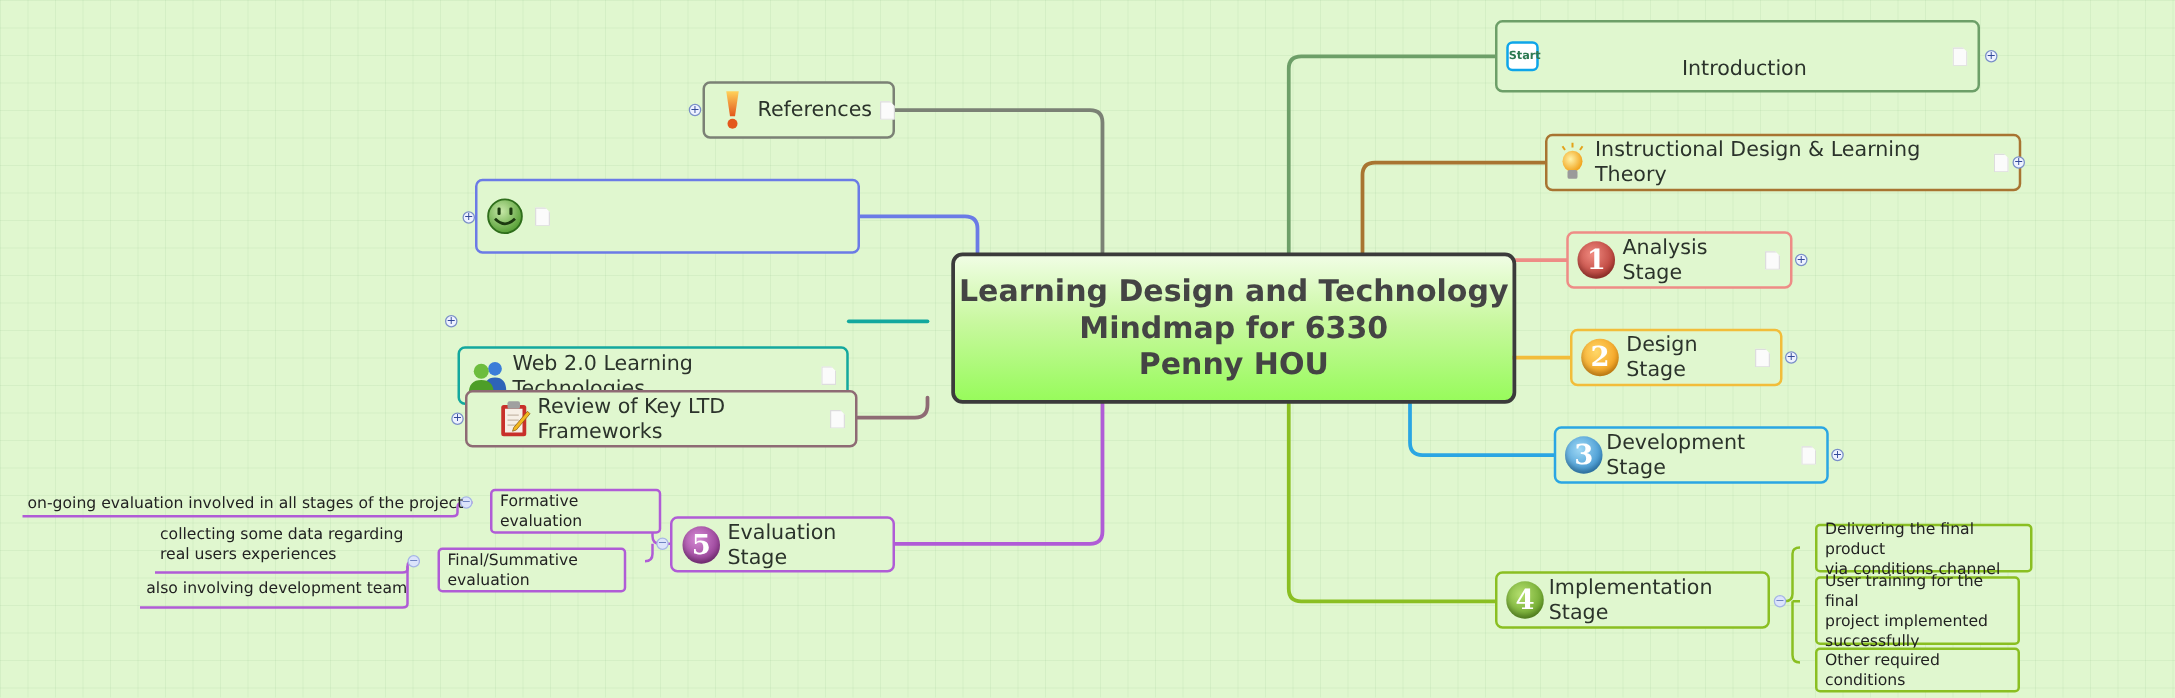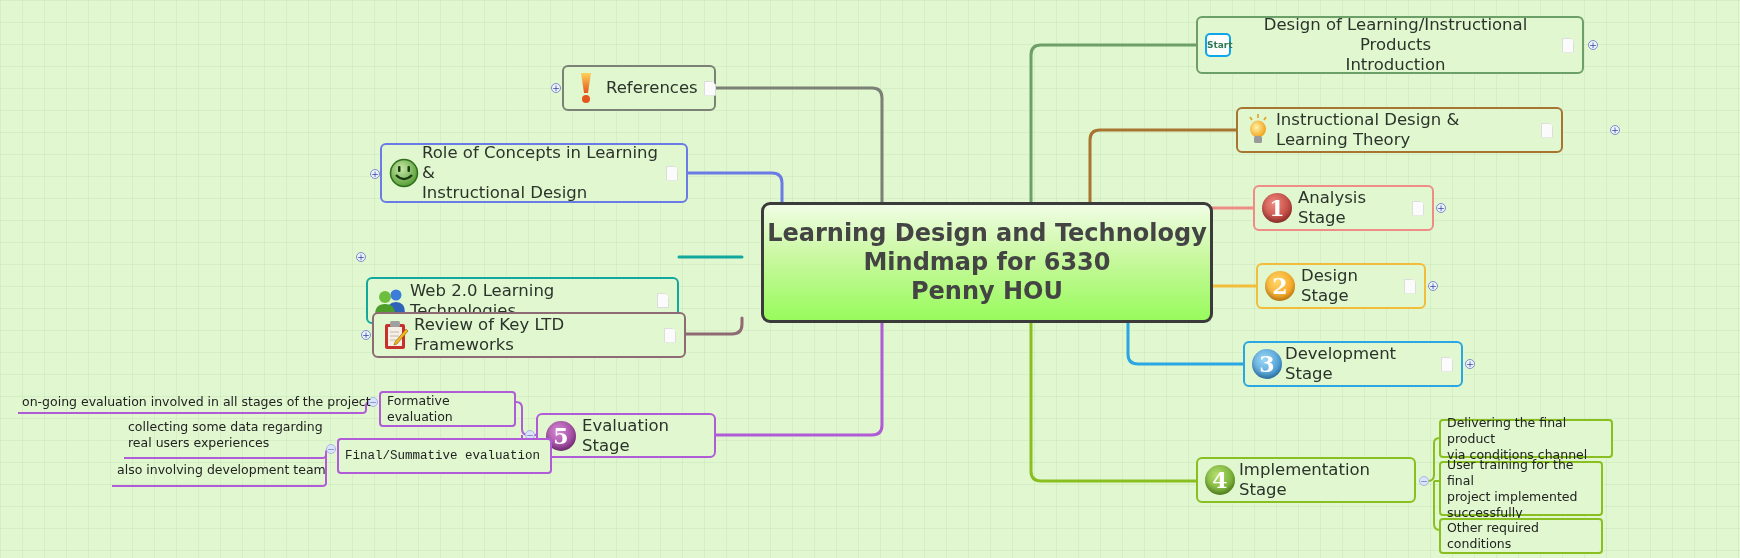--- a/index.html
+++ b/index.html
@@ -49,21 +49,21 @@
   .icon { flex:none; margin-right:6px; display:flex; align-items:center; justify-content:center; }
   .num {
     width:30px; height:30px; border-radius:50%;
     font-family:"DejaVu Serif", serif; font-weight:bold; font-size:22px; color:#fff;
     display:flex; align-items:center; justify-content:center;
     box-shadow: inset 0 -3px 4px rgba(0,0,0,0.25);
   }
   .small {
     position:absolute; box-sizing:border-box; border:2px solid; border-radius:4px;
     background:#e0f7cf; font-size:12.5px; line-height:16px; padding:16px 6px;
-    display:flex; align-items:center; color:#222;
+    display:flex; align-items:center; color:#222;margin-left:13px;
   }
   .leaf { position:absolute; font-size:12.5px; line-height:16px; color:#222; }
 </style>
 </head>
 <body>
 
 <svg class="links" viewBox="0 0 1740 558">
   <g fill="none" stroke-width="3" stroke-linecap="round">
 
     <path d="M716,88 H872 Q882,88 882,98 V202" stroke="#7b8175"></path>
@@ -125,43 +125,39 @@
             <stop offset="0" stop-color="#c7e8a8"></stop>
             <stop offset="1" stop-color="#4e9a2d"></stop>
           </radialGradient>
         </defs>
         <circle cx="15" cy="15" r="13.5" fill="url(#sm)" stroke="#2f6e1c" stroke-width="1.5"></circle>
         <rect x="9" y="8" width="2.5" height="6" rx="1" fill="#1c3a10"></rect>
         <rect x="18.5" y="8" width="2.5" height="6" rx="1" fill="#1c3a10"></rect>
         <path d="M7,17 Q15,25 23,17" stroke="#1c3a10" stroke-width="2.2" fill="none"></path>
       </svg>
   </span>
-  <span class="label">
-    <span>Role of Concepts in Learning &amp;</span><br>
-    <span>Instructional Design</span>
-  </span>
   <span class="note"></span>
 </div>
 <div class="exp" style="left:370px;top:169px;">+</div>
 
 <div class="node" style="left:366px;top:233px;width:313px;height:47px;border-color:#13a89e;padding-left:6px;margin-top:44px;">
   <span class="icon" style="width:32px;margin-right:4px;">
     <svg width="32" height="28" viewBox="0 0 32 28">
         <circle cx="22" cy="8" r="5.5" fill="#3b7dd8"></circle>
         <path d="M13,26 Q13,15 22,15 Q31,15 31,26 Z" fill="#2e63b8"></path>
         <circle cx="11" cy="10" r="6" fill="#6dbd3e"></circle>
         <path d="M1,28 Q1,17 11,17 Q21,17 21,28 Z" fill="#4d9e28"></path>
       </svg>
   </span>
   <span class="label">Web 2.0 Learning Technologies</span>
   <span class="note"></span>
 </div>
 <div class="exp" style="left:356px;top:252px;">+</div>
 
-<div class="node" style="left:372px;top:312px;width:314px;height:46px;border-color:#8e6b74;padding-left:8px;">
+<div class="node" style="left:372px;top:312px;width:314px;height:46px;border-color:#8e6b74;padding-left:24px;">
   <span class="icon" style="width:28px;margin-right:4px;">
     <svg width="26" height="30" viewBox="0 0 26 30">
         <rect x="2" y="4" width="20" height="25" rx="2" fill="#c8302a"></rect>
         <rect x="5" y="7" width="14" height="19" fill="#f6efe6"></rect>
         <rect x="7" y="1" width="10" height="6" rx="1.5" fill="#a0a0a0"></rect>
         <line x1="7" y1="12" x2="16" y2="12" stroke="#c6b8a8"></line>
         <line x1="7" y1="16" x2="16" y2="16" stroke="#c6b8a8"></line>
         <line x1="7" y1="20" x2="14" y2="20" stroke="#c6b8a8"></line>
         <path d="M12,22 L23,9 L25,11 L14,24 L11,25 Z" fill="#f3b81f" stroke="#8a5a10" stroke-width="0.6"></path>
       </svg>
@@ -178,43 +174,43 @@
   <span class="label">Evaluation Stage</span>
 </div>
 <div class="col" style="left:525px;top:430px;">−</div>
 
 <div class="small" style="left:379px;top:391px;width:137px;height:22px;border-color:#b05cd6;">
   <span>Formative evaluation</span>
 </div>
 <div class="col" style="left:368px;top:397px;">−</div>
 <div class="leaf" style="left:22px;top:394px;">on-going evaluation involved in all stages of the project</div>
 
-<div class="small" style="left:337px;top:438px;width:215px;height:22px;border-color:#b05cd6;font-family:Liberation Mono, monospace;">
+<div class="small" style="left:337px;top:438px;width:151px;height:22px;border-color:#b05cd6;">
   <span>Final/Summative evaluation</span>
 </div>
 <div class="col" style="left:326px;top:444px;">−</div>
 <div class="leaf" style="left:128px;top:419px;">
   <span>collecting some data regarding</span><br>
   <span>real users experiences</span>
 </div>
 <div class="leaf" style="left:117px;top:462px;">also involving development team</div>
 
 <div class="node" style="left:1196px;top:16px;width:388px;height:58px;border-color:#6d9f68;padding-left:7px;">
   <span class="icon" style="margin-right:4px;">
     <span style="display:inline-block;width:26px;height:24px;border:2px solid #0ea5e9;border-radius:5px;background:#fff;font-size:9px;font-weight:bold;color:#2d7a52;line-height:24px;text-align:center;box-sizing:border-box;line-height:20px;">Start</span>
   </span>
   <span class="label" style="text-align:center;">
-    <span>Design of Learning/Instructional Products</span><br>
+    <br>
     <span>Introduction</span>
   </span>
   <span class="note"></span>
 </div>
 <div class="exp" style="left:1588px;top:40px;">+</div>
 
-<div class="node" style="left:1236px;top:107px;width:327px;height:46px;border-color:#a87431;padding-left:8px;">
+<div class="node" style="left:1236px;top:107px;width:381px;height:46px;border-color:#a87431;padding-left:8px;">
   <span class="icon" style="width:24px;margin-right:6px;">
     <svg width="24" height="32" viewBox="0 0 24 32">
         <g stroke="#e3a21a" stroke-width="1.6">
           <line x1="12" y1="0" x2="12" y2="4"></line>
           <line x1="4" y1="3" x2="6" y2="6"></line>
           <line x1="20" y1="3" x2="18" y2="6"></line>
         </g>
         <defs>
           <radialGradient id="lb" cx="0.4" cy="0.4" r="0.6">
             <stop offset="0" stop-color="#fff3a8"></stop>

